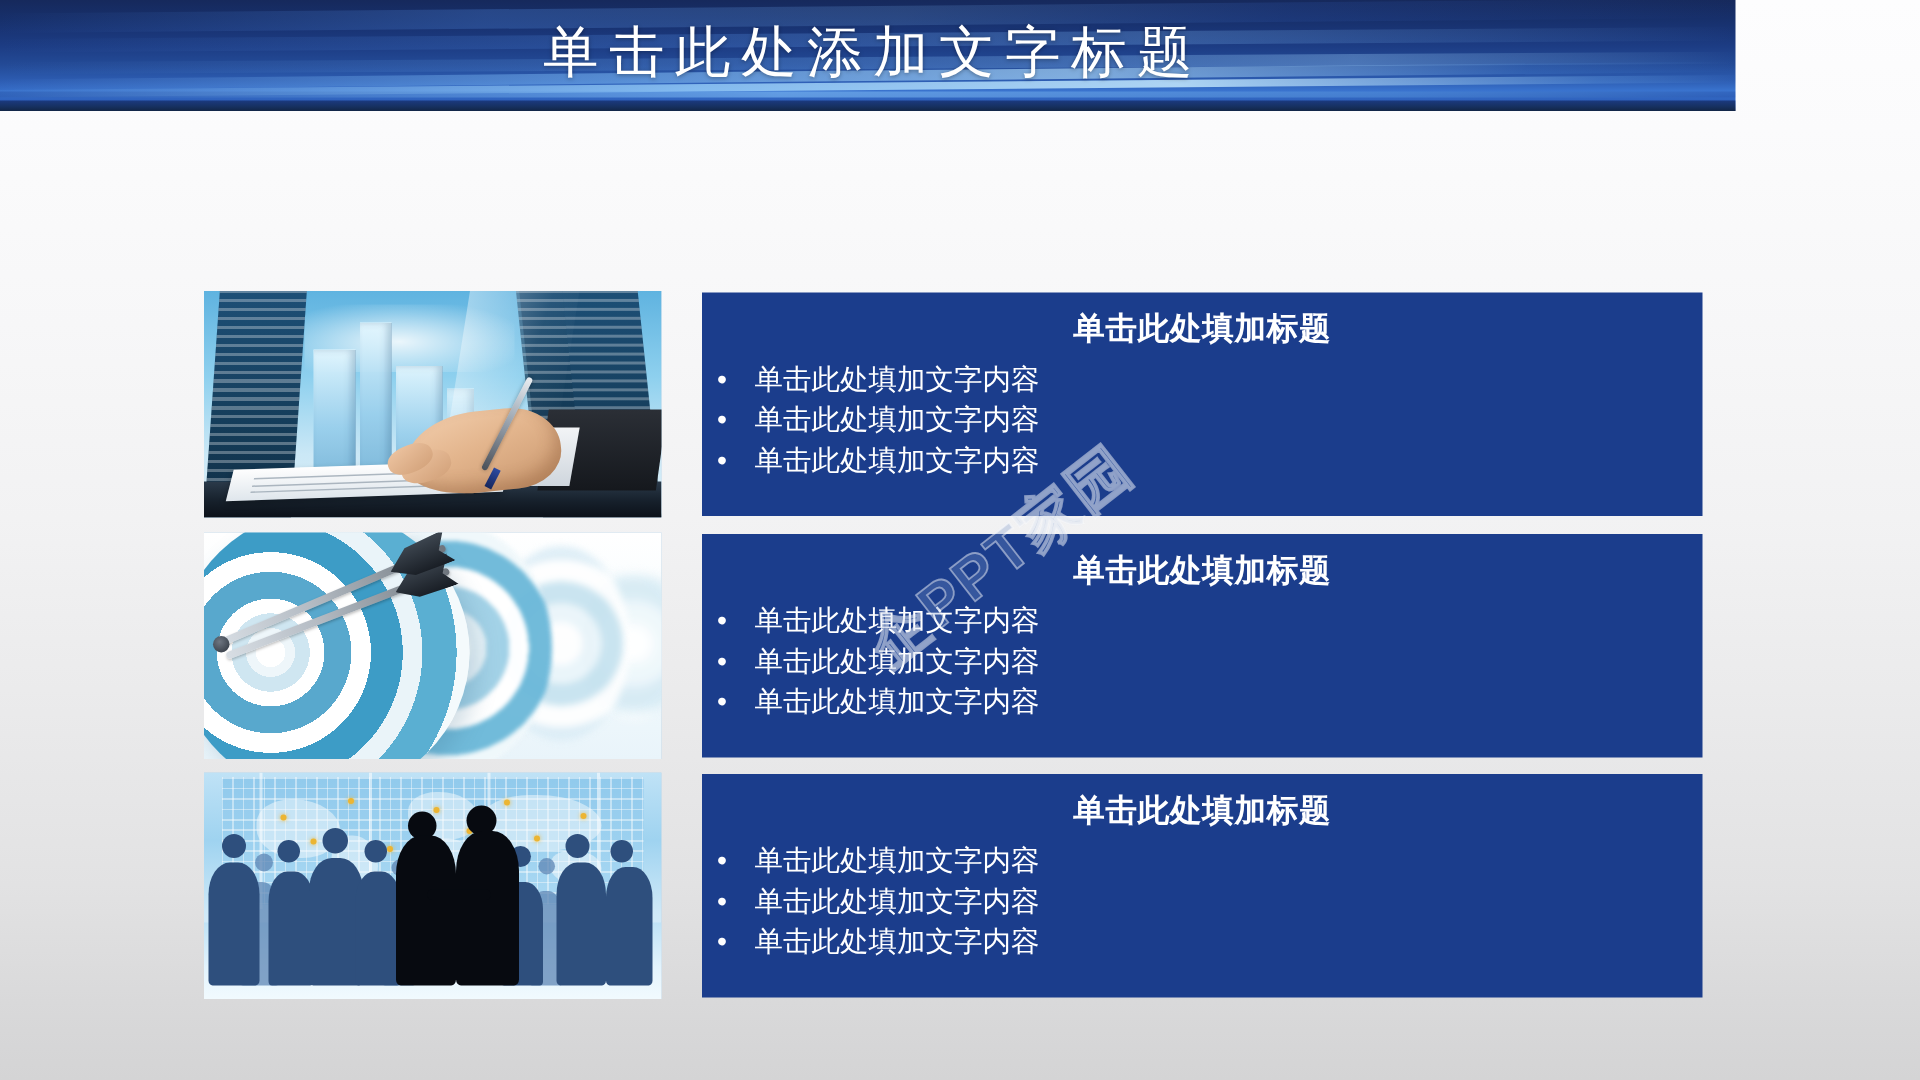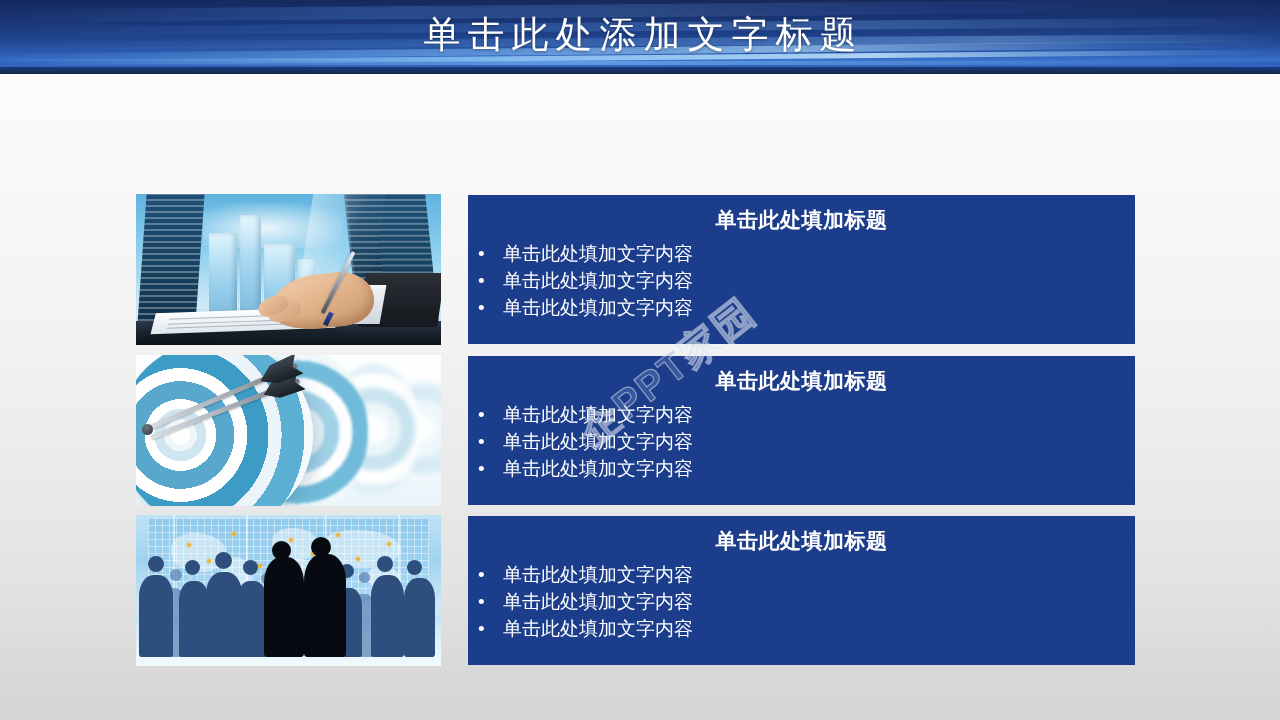--- a/index.html
+++ b/index.html
@@ -27,21 +27,21 @@
         #e2e2e3 82%,
         #d8d8d9 94%,
         #d4d4d5 100%);
     overflow: hidden;
   }
 
   
   #header {
     position: absolute;
     left: 0; top: 0;
-    width: 1280px;
+    width: 1157px;
     height: 74px;
     overflow: hidden;
     background: linear-gradient(180deg,
         #16295c 0%,
         #17306c 18%,
         #1c3b82 40%,
         #234a96 58%,
         #2c5bb0 72%,
         #3a74cf 82%,
         #2f62bd 90%,

